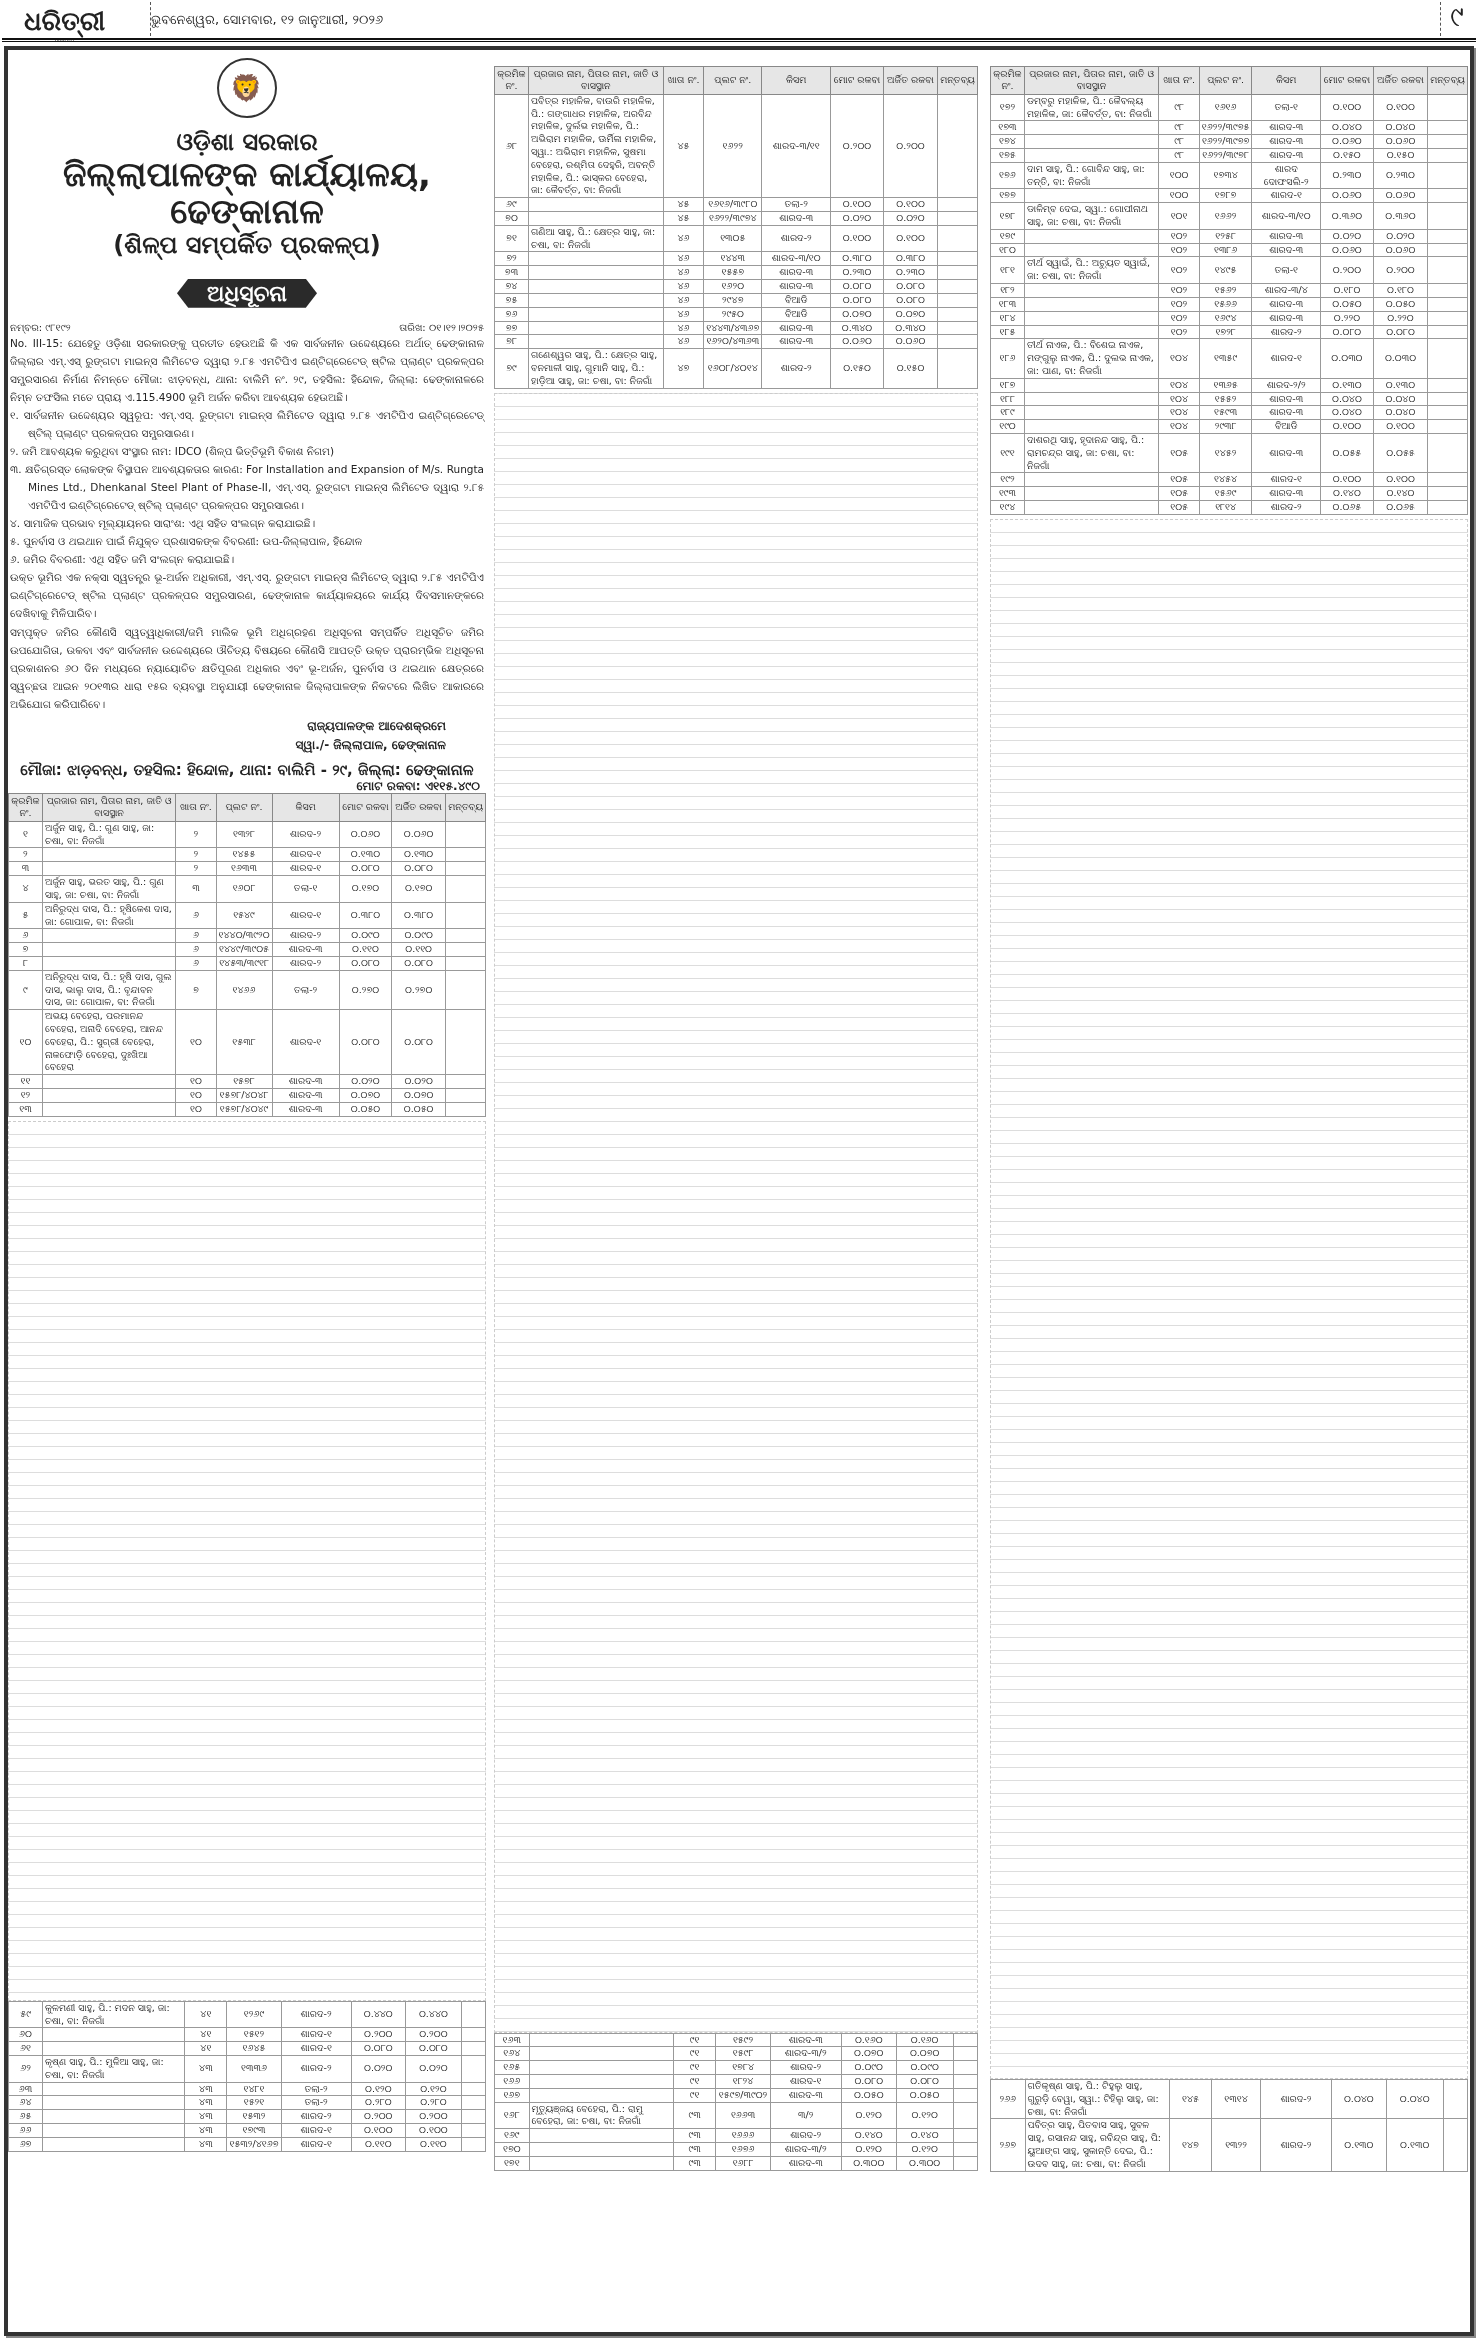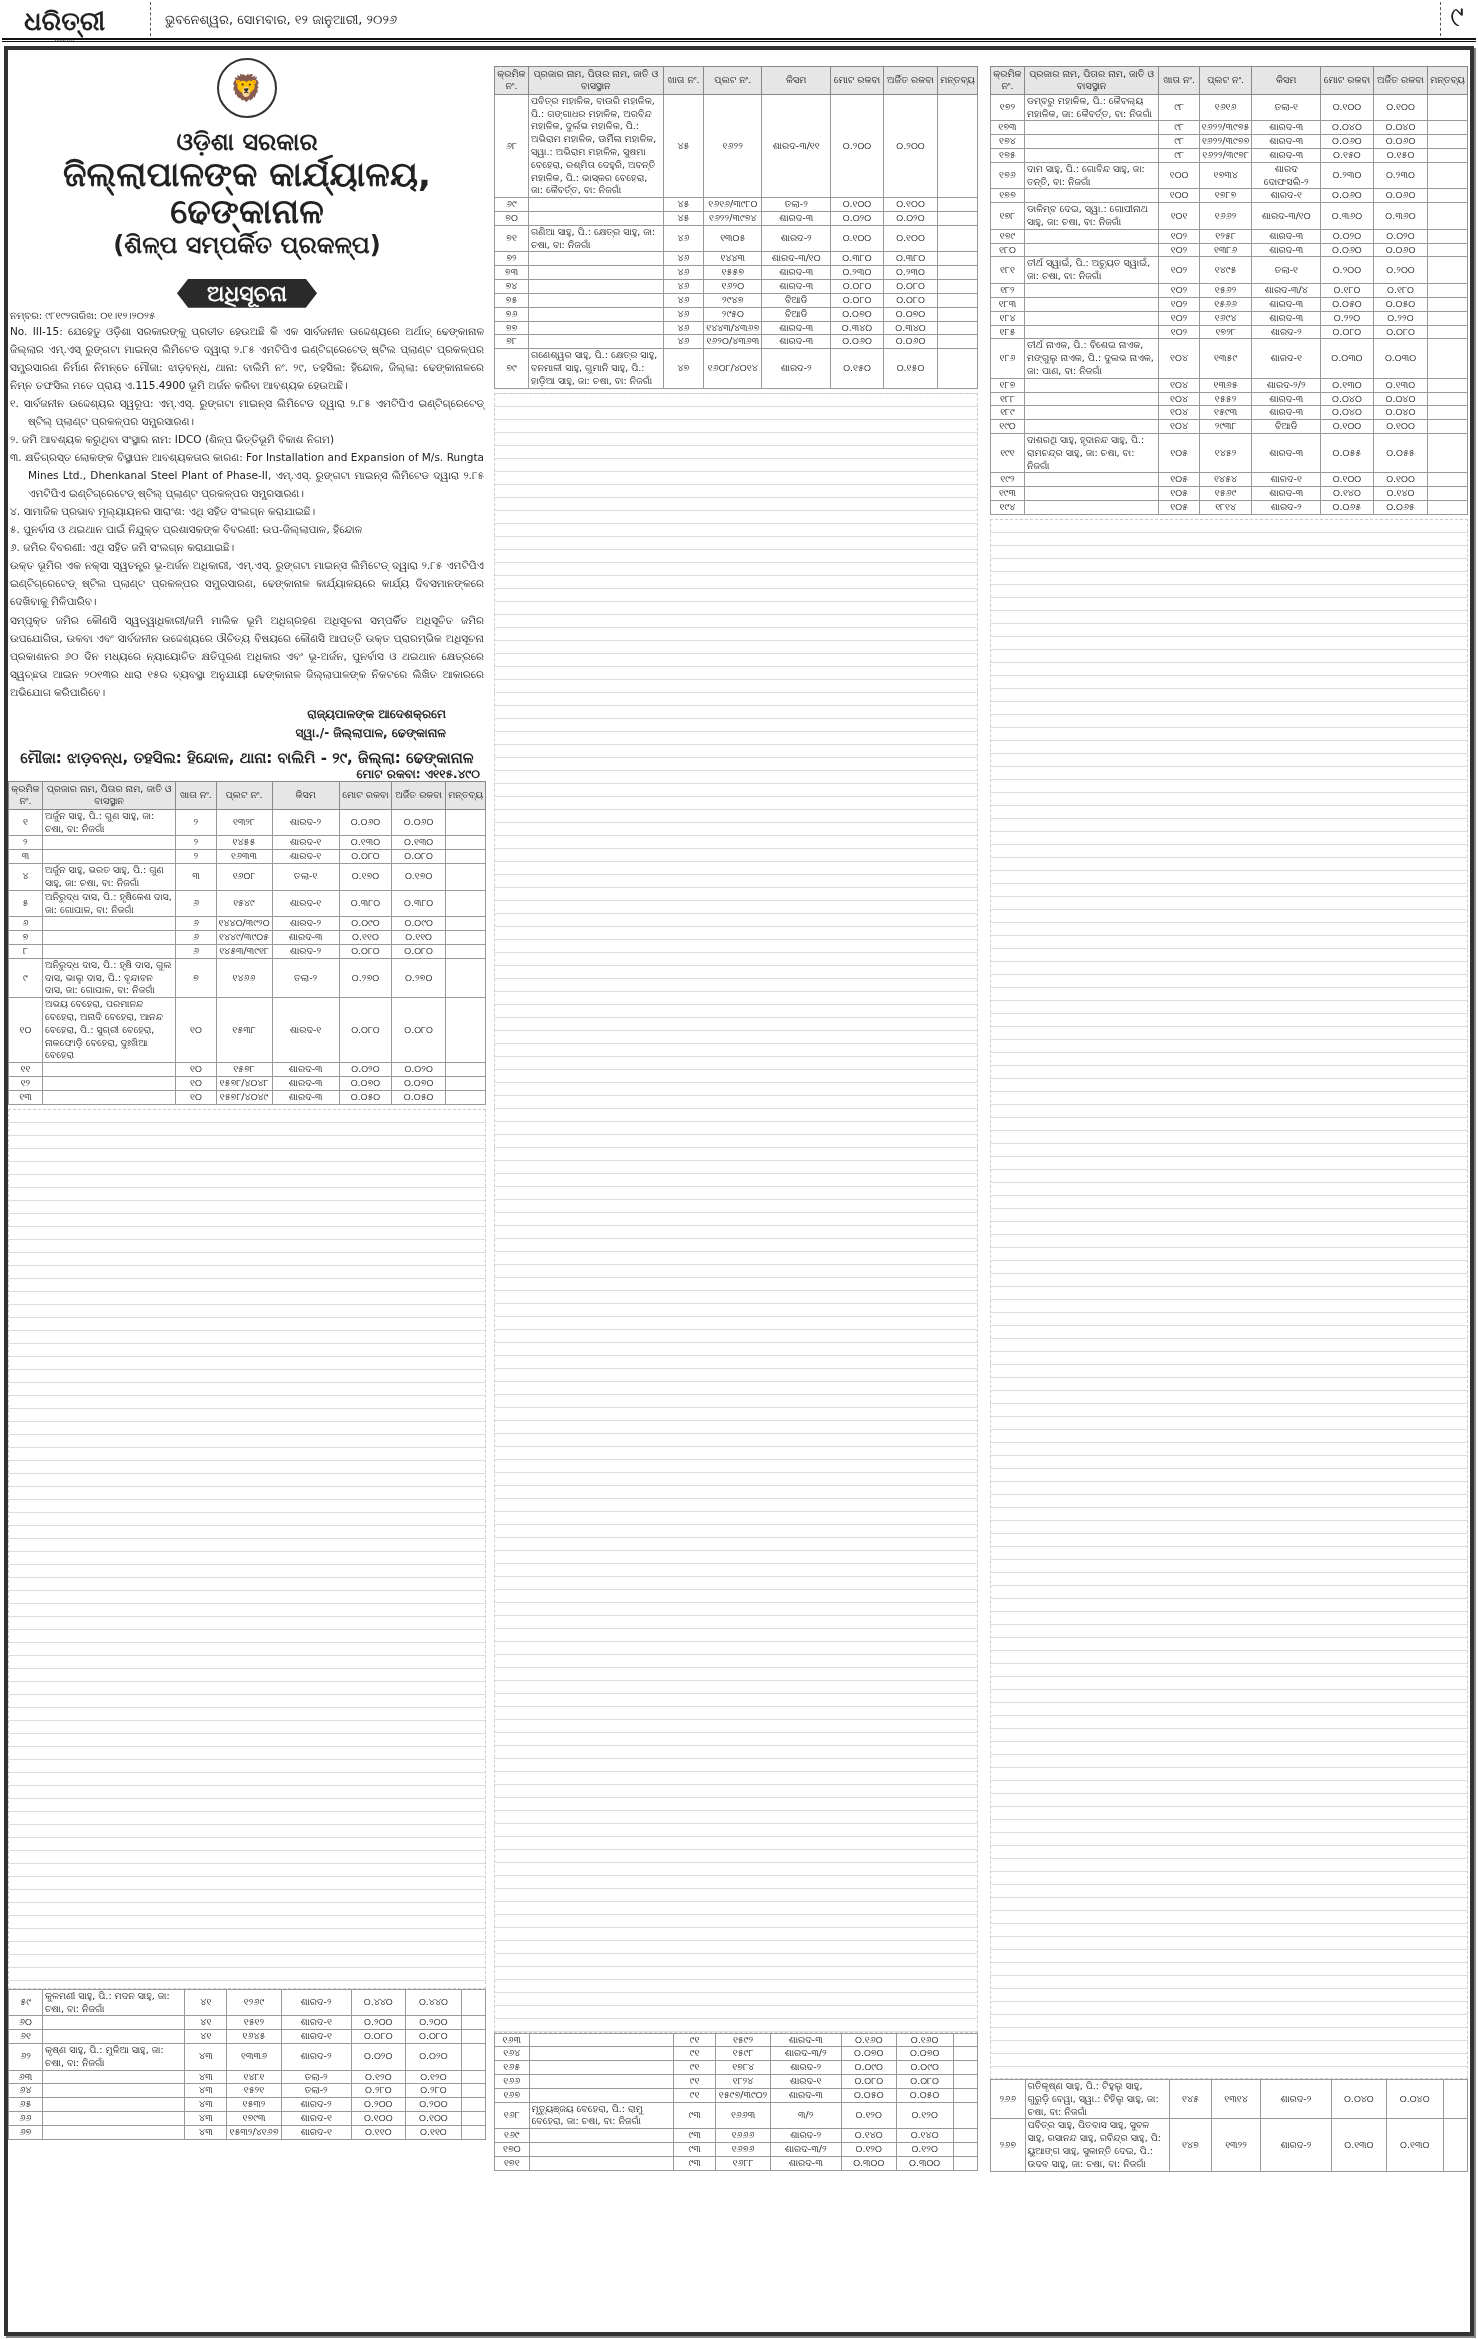--- a/index.html
+++ b/index.html
@@ -13,21 +13,21 @@
   .masthead .pageno { position: absolute; left: 510px; top: 0px; font-size: 28px; }
   .rule { position: absolute; left: 2px; top: 38px; width: 520px; height: 4px; border-top: 2px solid #111; border-bottom: 1px solid #111; }
 
   .frame { position: absolute; left: 4px; top: 46px; width: 1470px; height: 2290px; border: 4px solid #333; box-shadow: 2px 2px 0 #888; }
   .col-left { position: absolute; left: 8px; top: 50px; width: 478px; }
   .emblem { width: 60px; height: 60px; margin: 8px auto 0; border: 2px solid #333; border-radius: 50%; display: flex; align-items: center; justify-content: center; font-size: 26px; }
   .h-gov { text-align: center; font-size: 24px; font-weight: bold; margin-top: 10px; }
   .h-office { text-align: center; font-size: 34px; font-weight: bold; line-height: 1.1; }
   .h-proj { text-align: center; font-size: 24px; font-weight: bold; }
   .h-notice { margin: 20px auto 0; width: 140px; background: #2a2a2a; color: #fff; text-align: center; font-size: 22px; font-weight: bold; padding: 2px 0; clip-path: polygon(8% 0, 92% 0, 100% 50%, 92% 100%, 8% 100%, 0 50%); }
-  .refline { display: flex; justify-content: flex-start; font-size: 10px; margin-top: 2px; padding: 0 2px; }
+  .refline { display: flex; justify-content: space-between; font-size: 10px; margin-top: 14px; padding: 0 2px; }
   .body-text { font-size: 10.5px; line-height: 1.72; text-align: justify; padding: 0 2px; }
   .body-text p { margin: 0; }
   .body-text ol { list-style: none; }
   .body-text li { padding-left: 18px; text-indent: -18px; }
   .sign { text-align: right; font-size: 12px; font-weight: bold; padding-right: 40px; line-height: 1.6; margin-top: 4px; }
   .mouza { text-align: center; font-size: 15px; font-weight: bold; margin-top: 6px; }
   .total { text-align: right; font-size: 12px; font-weight: bold; padding-right: 6px; }
 
   table.land { width: 100%; border-collapse: collapse; font-size: 9.5px; }
   table.land th { background: #e6e6e6; font-weight: normal; border: 1px solid #888; padding: 1px 2px; line-height: 1.3; text-align: center; }
@@ -39,21 +39,21 @@
   .col-right { position: absolute; left: 990px; top: 66px; width: 478px; }
   .filler { margin-top: 4px; border: 1px dashed #ccc; height: 1900px; background: repeating-linear-gradient(#fff 0 12px, #ddd 12px 13px); }
   .filler.short { height: 1300px; }
 </style>
 </head>
 <body>
 
 <div class="masthead">
   <div class="brand"><span>ଧରିତ୍ରୀ</span><small>dharitri</small></div>
   <div class="sep1" style="left:150px"></div>
-  <div class="dateline" style="left:165px">ଭୁବନେଶ୍ୱର, ସୋମବାର, ୧୨ ଜାନୁଆରୀ, ୨୦୨୬</div>
+  <div class="dateline" style="left:151px">ଭୁବନେଶ୍ୱର, ସୋମବାର, ୧୨ ଜାନୁଆରୀ, ୨୦୨୬</div>
   <div class="sep2" style="left:1440px"></div>
   <div class="pageno" style="left:1450px">୯</div>
 </div>
 <div class="rule" style="width:1474px"></div>
 
 <div class="frame"></div>
 
 <div class="col-left">
   <div class="emblem">🦁</div>
   <div class="h-gov">ଓଡ଼ିଶା ସରକାର</div>

